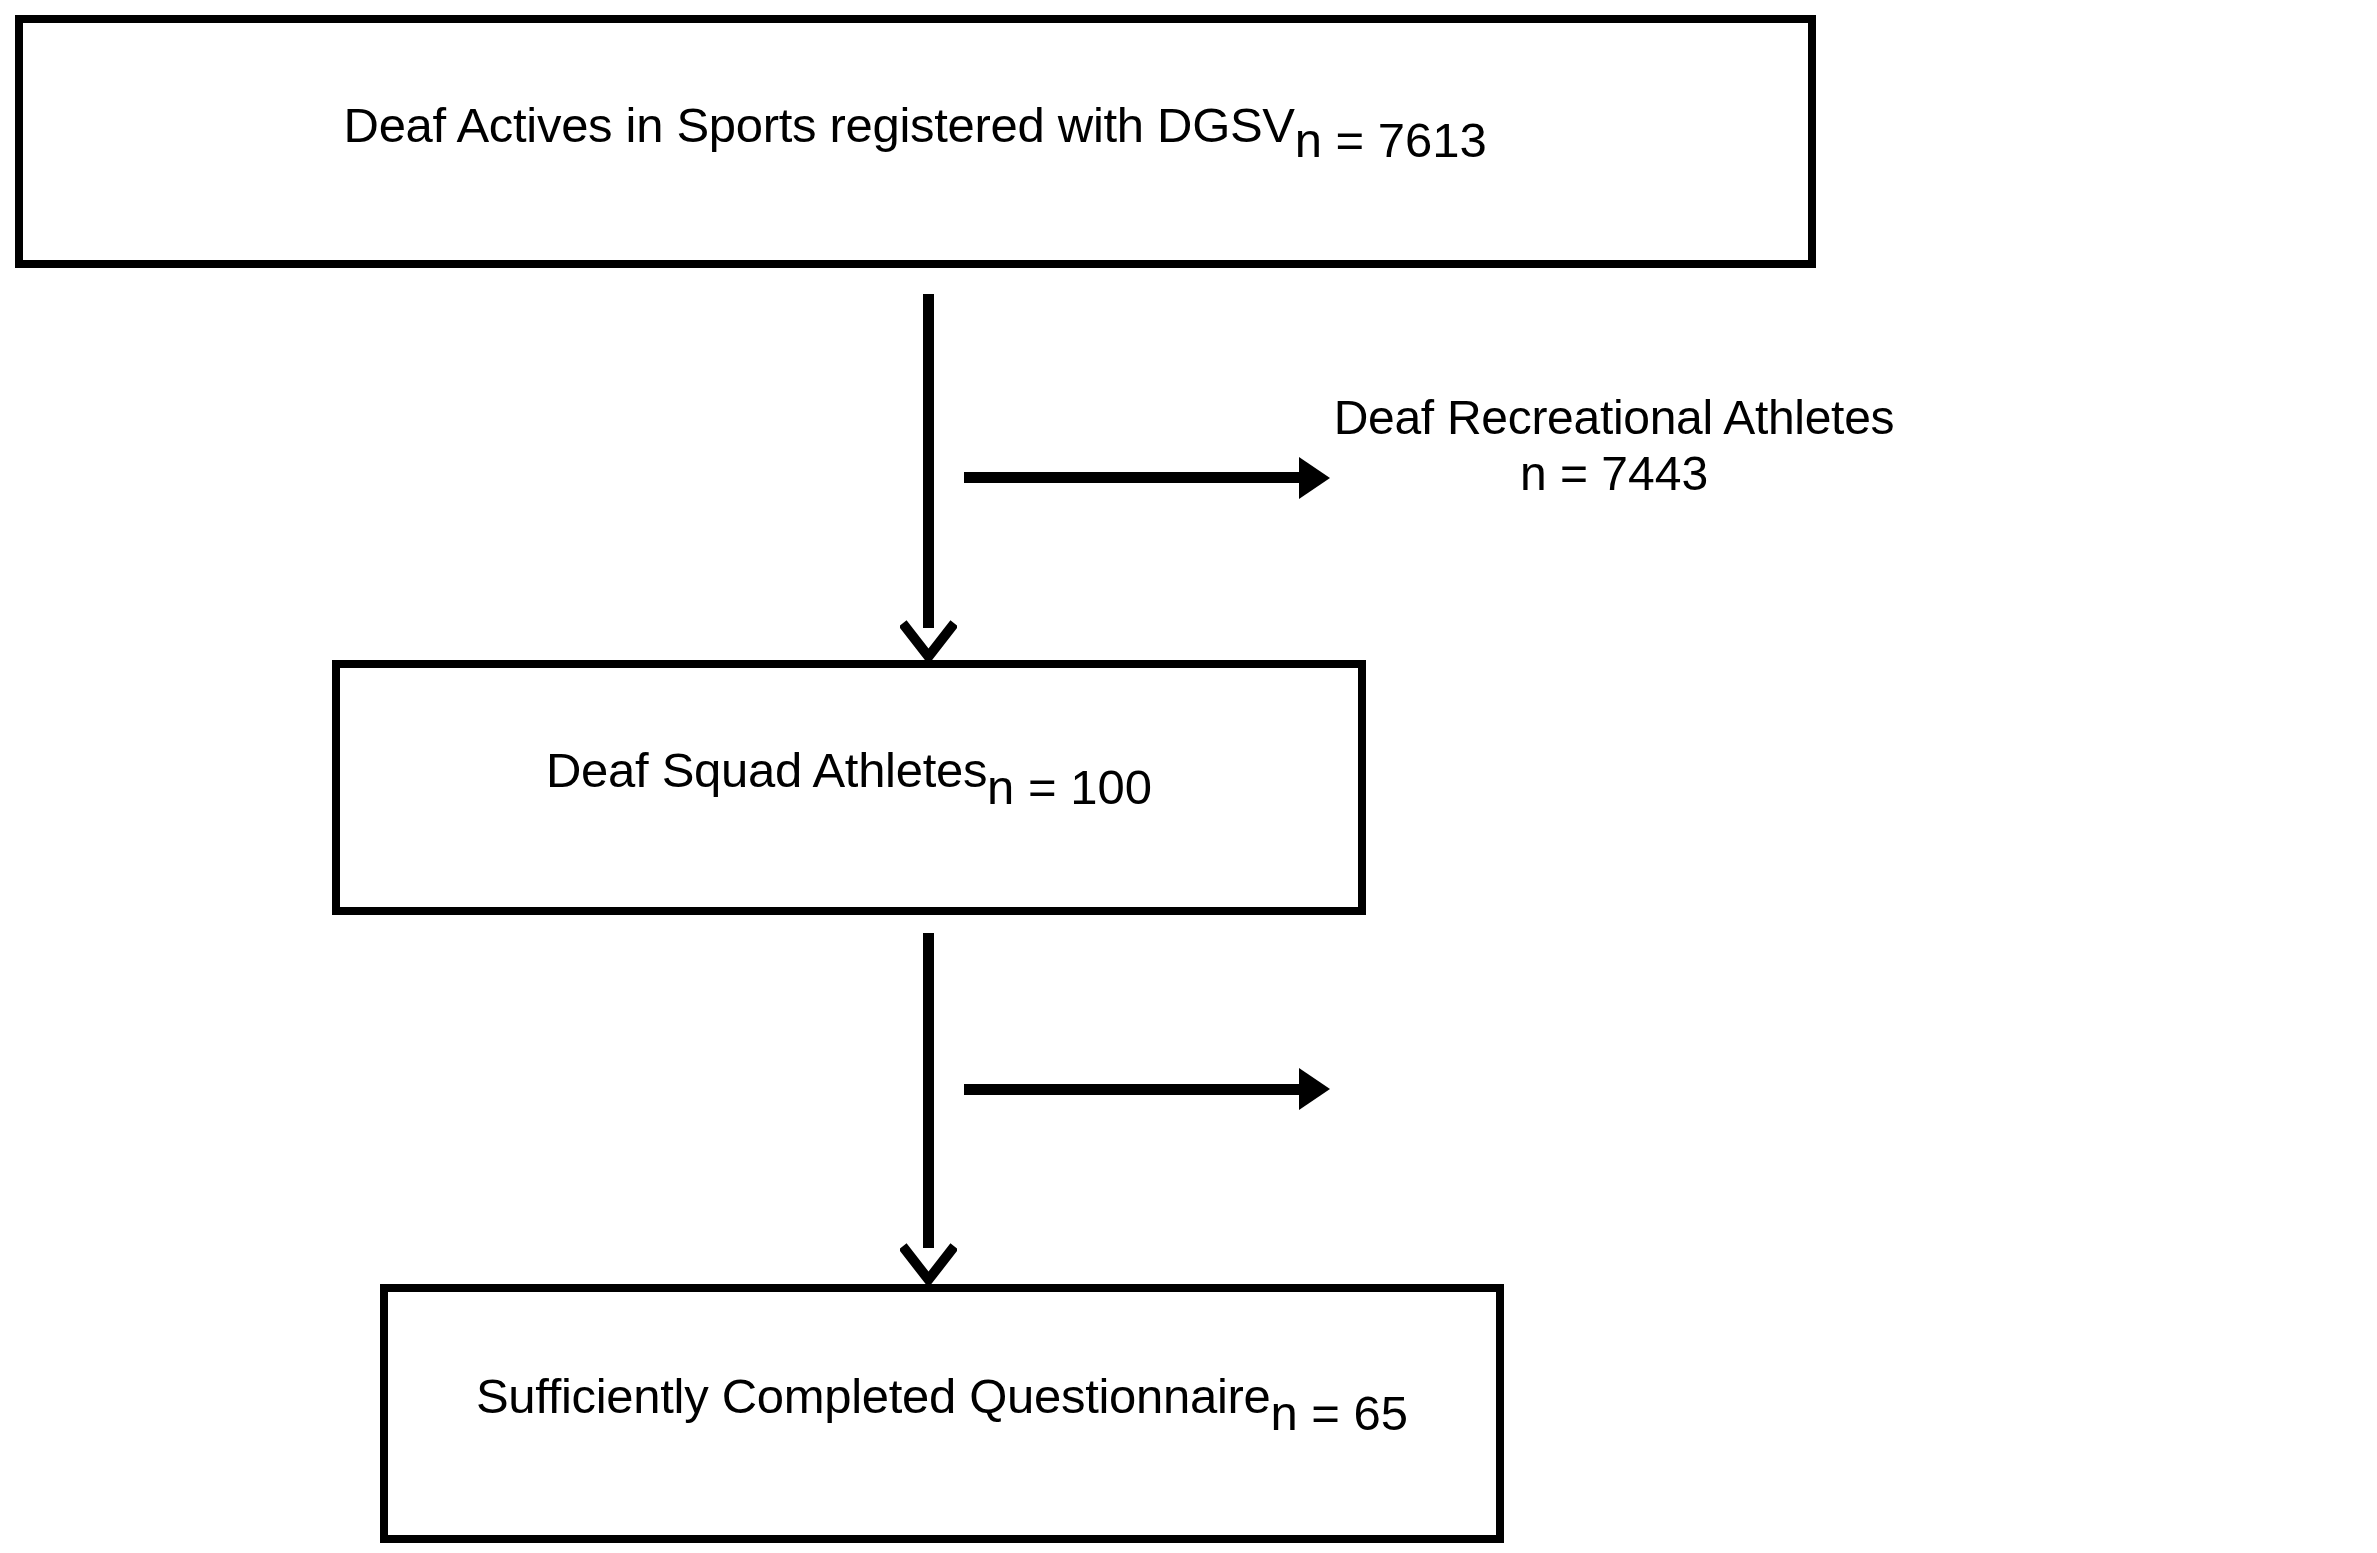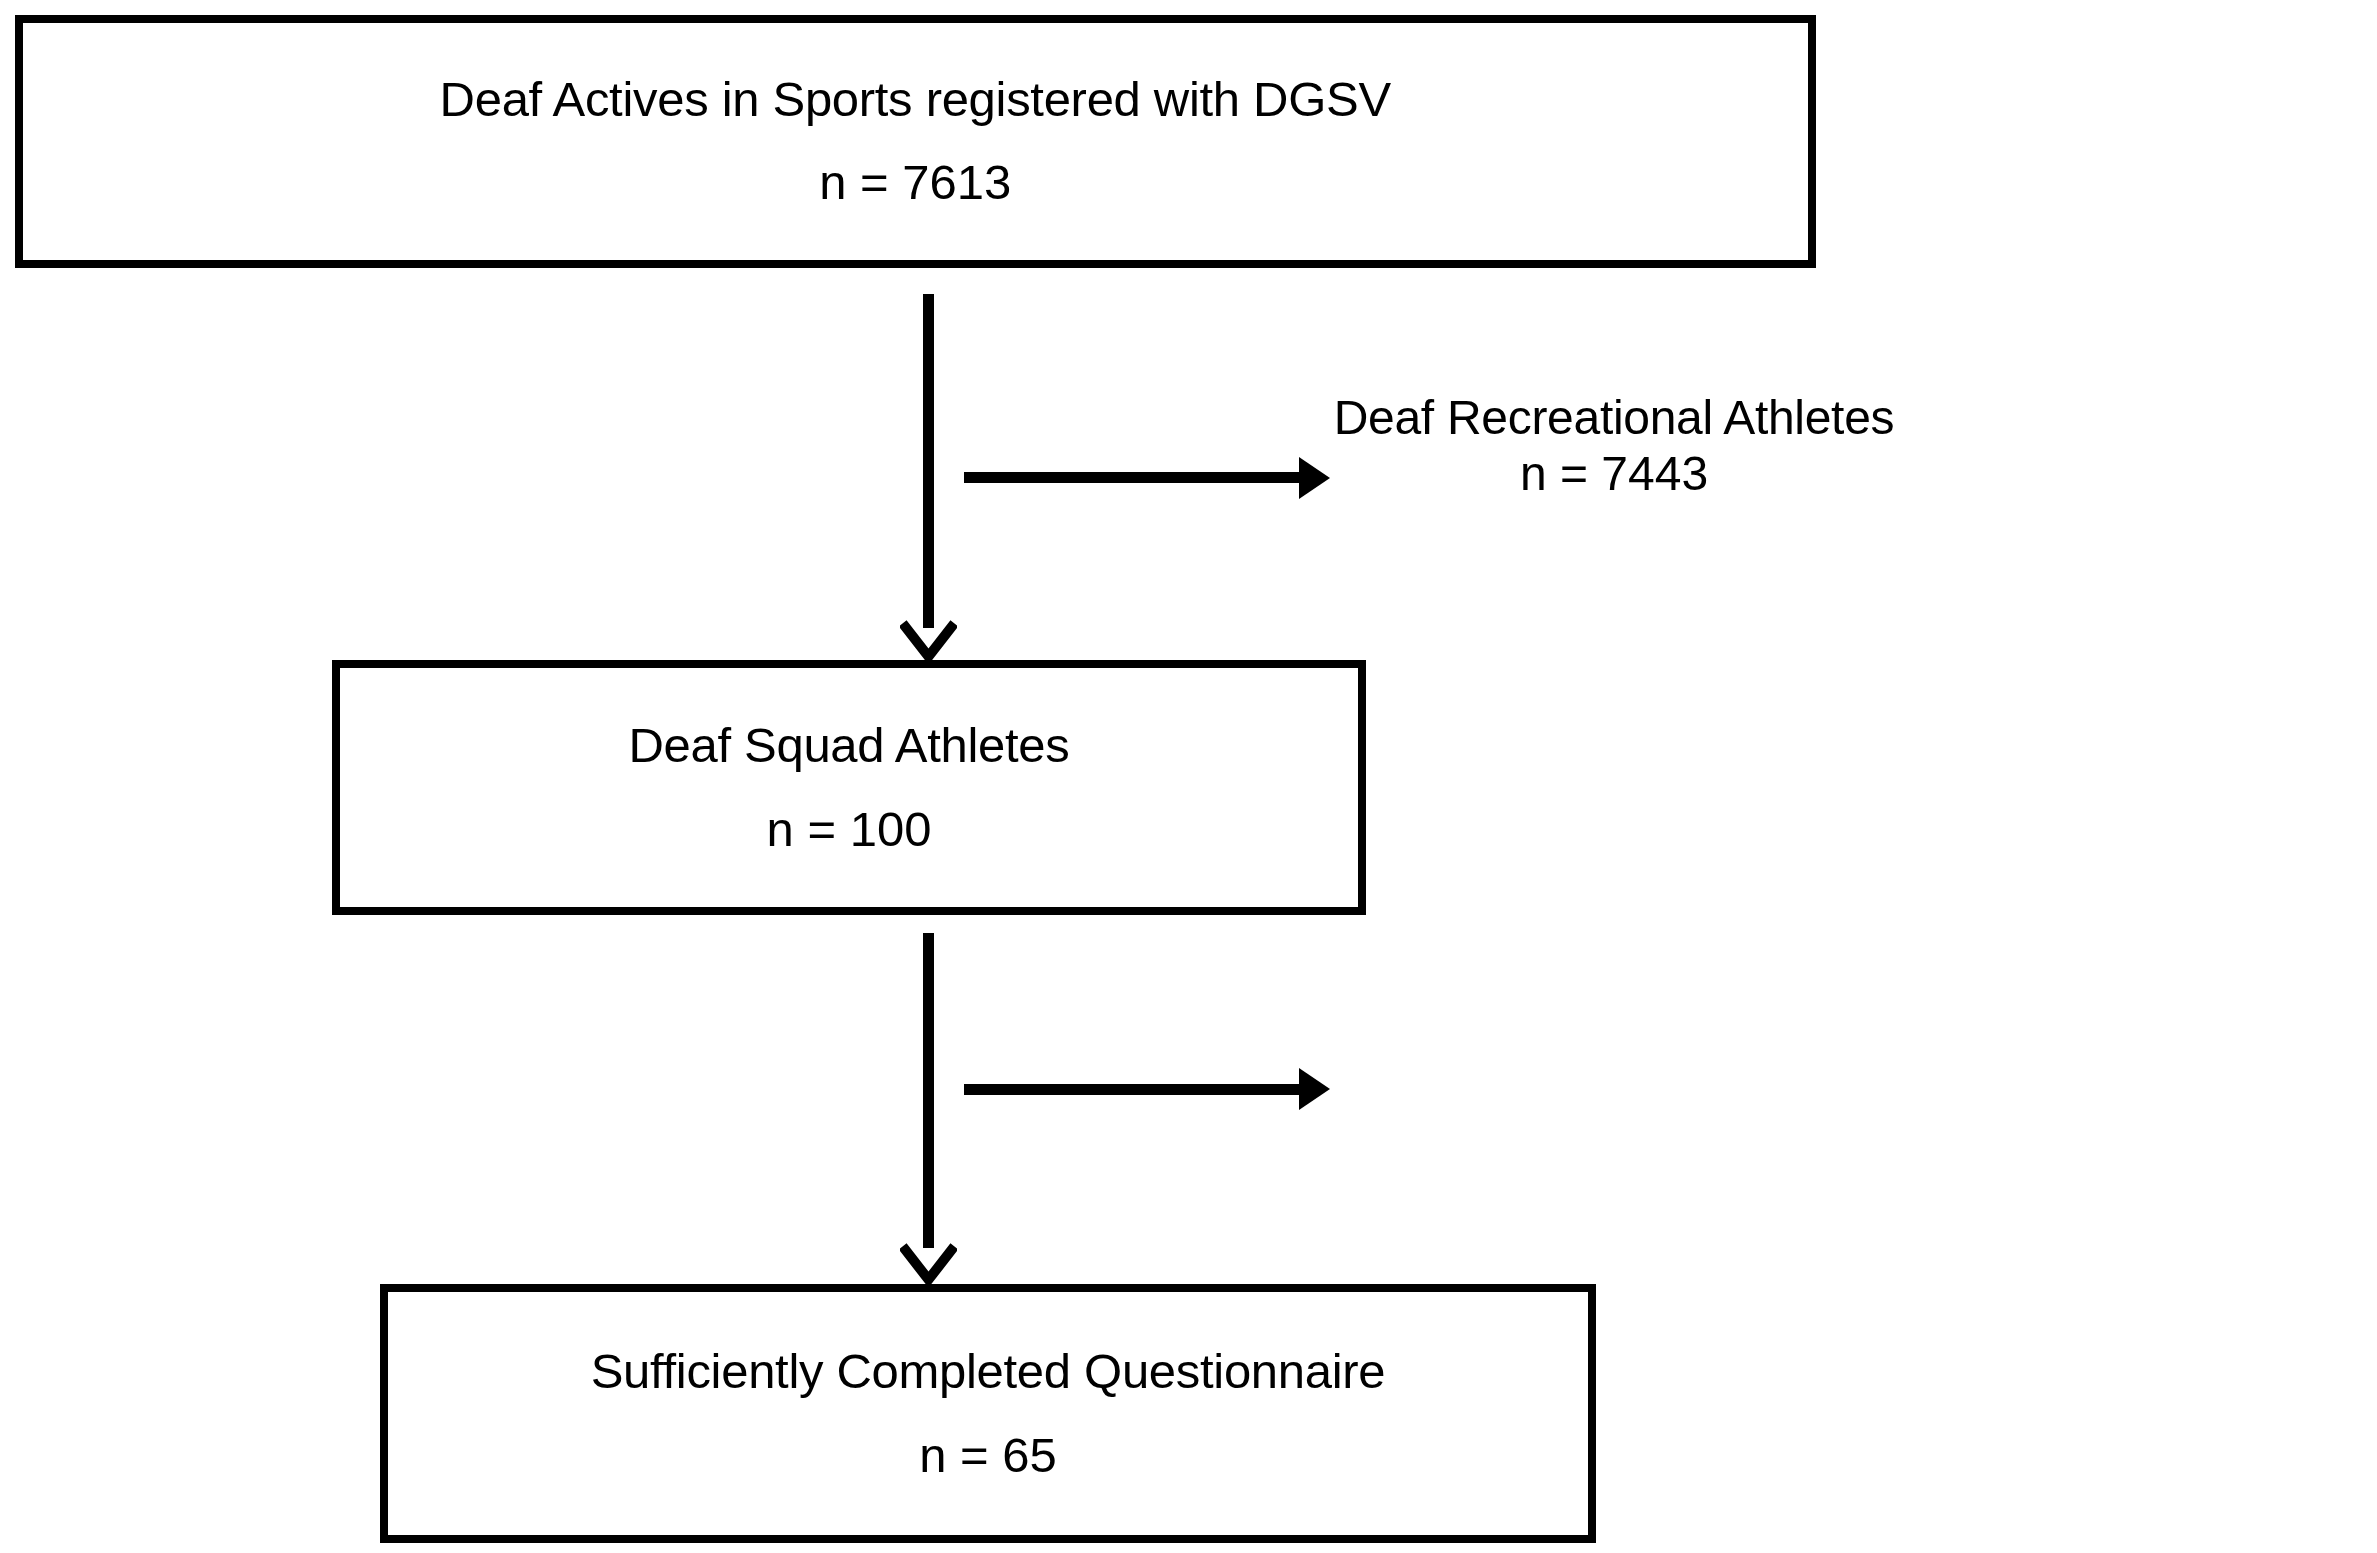--- a/index.html
+++ b/index.html
@@ -20,21 +20,21 @@
     overflow: hidden;
   }
 
   
   .node-box {
     position: absolute;
     box-sizing: border-box;
     border: 8.7px solid #000000;
     background: #ffffff;
     display: flex;
-    flex-direction: column;
+    flex-direction: row;
     align-items: center;
     justify-content: center;
   }
   .node-title {
     font-size: 49px;
     line-height: 1.05;
     text-align: center;
     white-space: nowrap;
     letter-spacing: -0.3px;
   }
@@ -57,21 +57,21 @@
     left: 332px;
     top: 660px;
     width: 1034px;
     height: 255px;
   }
   #box-mid .node-title { margin-bottom: 33px; }
 
   #box-bottom {
     left: 380px;
     top: 1284px;
-    width: 1216px;
+    width: 1124px;
     height: 259px;
   }
   #box-bottom .node-title { margin-bottom: 33px; }
 
   
   .v-line {
     position: absolute;
     width: 11.4px;
     background: #000000;
   }

